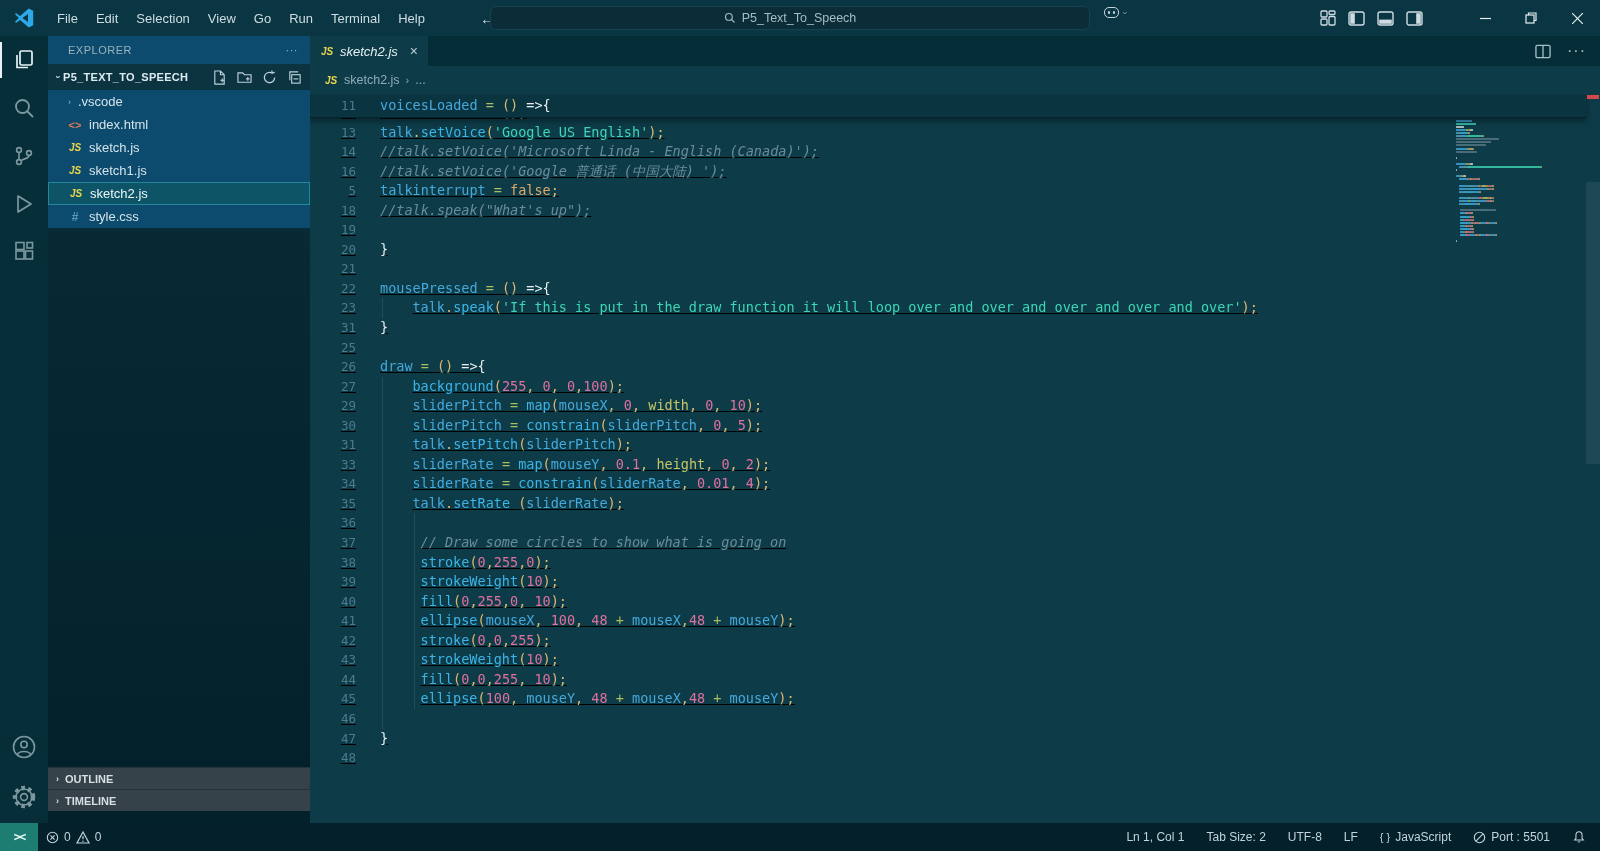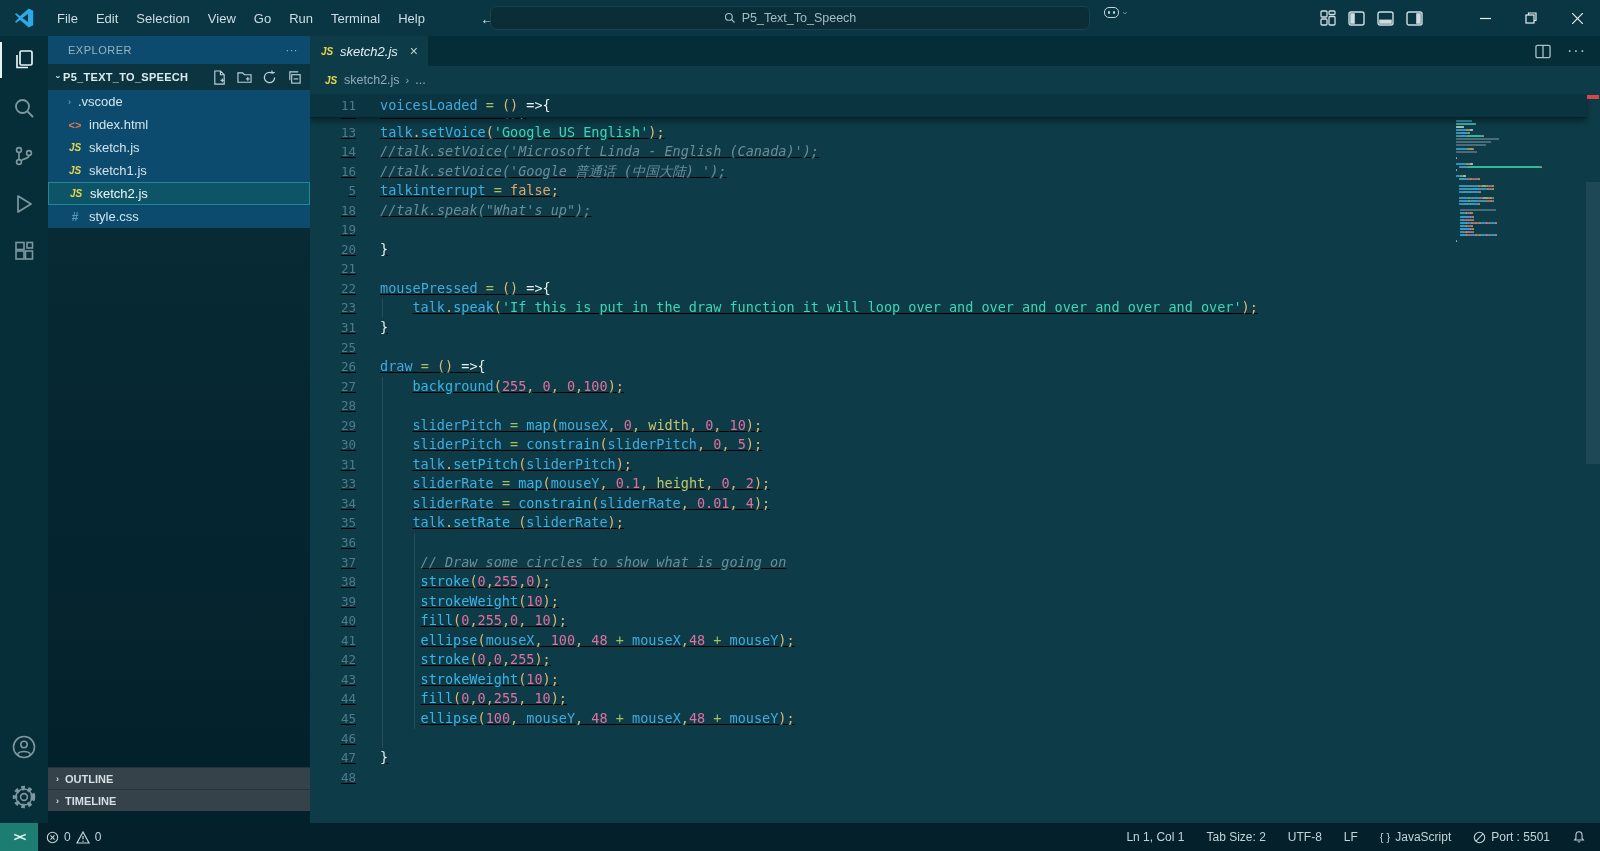--- a/index.html
+++ b/index.html
@@ -326,21 +326,20 @@
             <div class="line"><span class="gutter">18</span><span class="lcontent" style="padding-left: 24px;"><span class="tk-c">//talk.speak("What's up");</span></span></div>
             <div class="line"><span class="gutter">19</span><span class="lcontent" style="padding-left: 24px;"></span></div>
             <div class="line"><span class="gutter">20</span><span class="lcontent" style="padding-left: 24px;"><span class="tk-b">}</span></span></div>
             <div class="line"><span class="gutter">21</span><span class="lcontent" style="padding-left: 24px;"></span></div>
             <div class="line"><span class="gutter">22</span><span class="lcontent" style="padding-left: 24px;"><span class="tk-v">mousePressed </span><span class="tk-o">= </span><span class="tk-p">()</span><span class="tk-b"> =&gt;{</span></span></div>
             <div class="line"><i class="guide" style="left: 72px;"></i><span class="gutter">23</span><span class="lcontent" style="padding-left: 56.48px;"><span class="tk-v">talk</span><span class="tk-p">.</span><span class="tk-f">speak</span><span class="tk-p">(</span><span class="tk-s">'If this is put in the draw function it will loop over and over and over and over and over'</span><span class="tk-p">);</span></span></div>
             <div class="line"><span class="gutter">31</span><span class="lcontent" style="padding-left: 24px;"><span class="tk-b">}</span></span></div>
             <div class="line"><span class="gutter">25</span><span class="lcontent" style="padding-left: 24px;"></span></div>
             <div class="line"><span class="gutter">26</span><span class="lcontent" style="padding-left: 24px;"><span class="tk-v">draw </span><span class="tk-o">= </span><span class="tk-p">()</span><span class="tk-b"> =&gt;{</span></span></div>
             <div class="line"><i class="guide" style="left: 72px;"></i><span class="gutter">27</span><span class="lcontent" style="padding-left: 56.48px;"><span class="tk-f">background</span><span class="tk-p">(</span><span class="tk-n">255</span><span class="tk-p">, </span><span class="tk-n">0</span><span class="tk-p">, </span><span class="tk-n">0</span><span class="tk-p">,</span><span class="tk-n">100</span><span class="tk-p">);</span></span></div>
-            <div class="line"><i class="guide" style="left: 72px;"></i><span class="gutter">28</span><span class="lcontent" style="padding-left: 24px;"></span></div>
             <div class="line"><i class="guide" style="left: 72px;"></i><span class="gutter">29</span><span class="lcontent" style="padding-left: 56.48px;"><span class="tk-v">sliderPitch </span><span class="tk-o">= </span><span class="tk-f">map</span><span class="tk-p">(</span><span class="tk-v">mouseX</span><span class="tk-p">, </span><span class="tk-n">0</span><span class="tk-p">, </span><span class="tk-g">width</span><span class="tk-p">, </span><span class="tk-n">0</span><span class="tk-p">, </span><span class="tk-n">10</span><span class="tk-p">);</span></span></div>
             <div class="line"><i class="guide" style="left: 72px;"></i><span class="gutter">30</span><span class="lcontent" style="padding-left: 56.48px;"><span class="tk-v">sliderPitch </span><span class="tk-o">= </span><span class="tk-f">constrain</span><span class="tk-p">(</span><span class="tk-v">sliderPitch</span><span class="tk-p">, </span><span class="tk-n">0</span><span class="tk-p">, </span><span class="tk-n">5</span><span class="tk-p">);</span></span></div>
             <div class="line"><i class="guide" style="left: 72px;"></i><span class="gutter">31</span><span class="lcontent" style="padding-left: 56.48px;"><span class="tk-v">talk</span><span class="tk-p">.</span><span class="tk-f">setPitch</span><span class="tk-p">(</span><span class="tk-v">sliderPitch</span><span class="tk-p">);</span></span></div>
             <div class="line"><i class="guide" style="left: 72px;"></i><span class="gutter">33</span><span class="lcontent" style="padding-left: 56.48px;"><span class="tk-v">sliderRate </span><span class="tk-o">= </span><span class="tk-f">map</span><span class="tk-p">(</span><span class="tk-v">mouseY</span><span class="tk-p">, </span><span class="tk-n">0.1</span><span class="tk-p">, </span><span class="tk-g">height</span><span class="tk-p">, </span><span class="tk-n">0</span><span class="tk-p">, </span><span class="tk-n">2</span><span class="tk-p">);</span></span></div>
             <div class="line"><i class="guide" style="left: 72px;"></i><span class="gutter">34</span><span class="lcontent" style="padding-left: 56.48px;"><span class="tk-v">sliderRate </span><span class="tk-o">= </span><span class="tk-f">constrain</span><span class="tk-p">(</span><span class="tk-v">sliderRate</span><span class="tk-p">, </span><span class="tk-n">0.01</span><span class="tk-p">, </span><span class="tk-n">4</span><span class="tk-p">);</span></span></div>
             <div class="line"><i class="guide" style="left: 72px;"></i><span class="gutter">35</span><span class="lcontent" style="padding-left: 56.48px;"><span class="tk-v">talk</span><span class="tk-p">.</span><span class="tk-f">setRate </span><span class="tk-p">(</span><span class="tk-v">sliderRate</span><span class="tk-p">);</span></span></div>
             <div class="line"><i class="guide" style="left: 72px;"></i><i class="guide" style="left: 104.48px;"></i><span class="gutter">36</span><span class="lcontent" style="padding-left: 24px;"></span></div>
             <div class="line"><i class="guide" style="left: 72px;"></i><i class="guide" style="left: 104.48px;"></i><span class="gutter">37</span><span class="lcontent" style="padding-left: 64.6px;"><span class="tk-c">// Draw some circles to show what is going on</span></span></div>
             <div class="line"><i class="guide" style="left: 72px;"></i><i class="guide" style="left: 104.48px;"></i><span class="gutter">38</span><span class="lcontent" style="padding-left: 64.6px;"><span class="tk-f">stroke</span><span class="tk-p">(</span><span class="tk-n">0</span><span class="tk-p">,</span><span class="tk-n">255</span><span class="tk-p">,</span><span class="tk-n">0</span><span class="tk-p">);</span></span></div>
             <div class="line"><i class="guide" style="left: 72px;"></i><i class="guide" style="left: 104.48px;"></i><span class="gutter">39</span><span class="lcontent" style="padding-left: 64.6px;"><span class="tk-f">strokeWeight</span><span class="tk-p">(</span><span class="tk-n">10</span><span class="tk-p">);</span></span></div>

